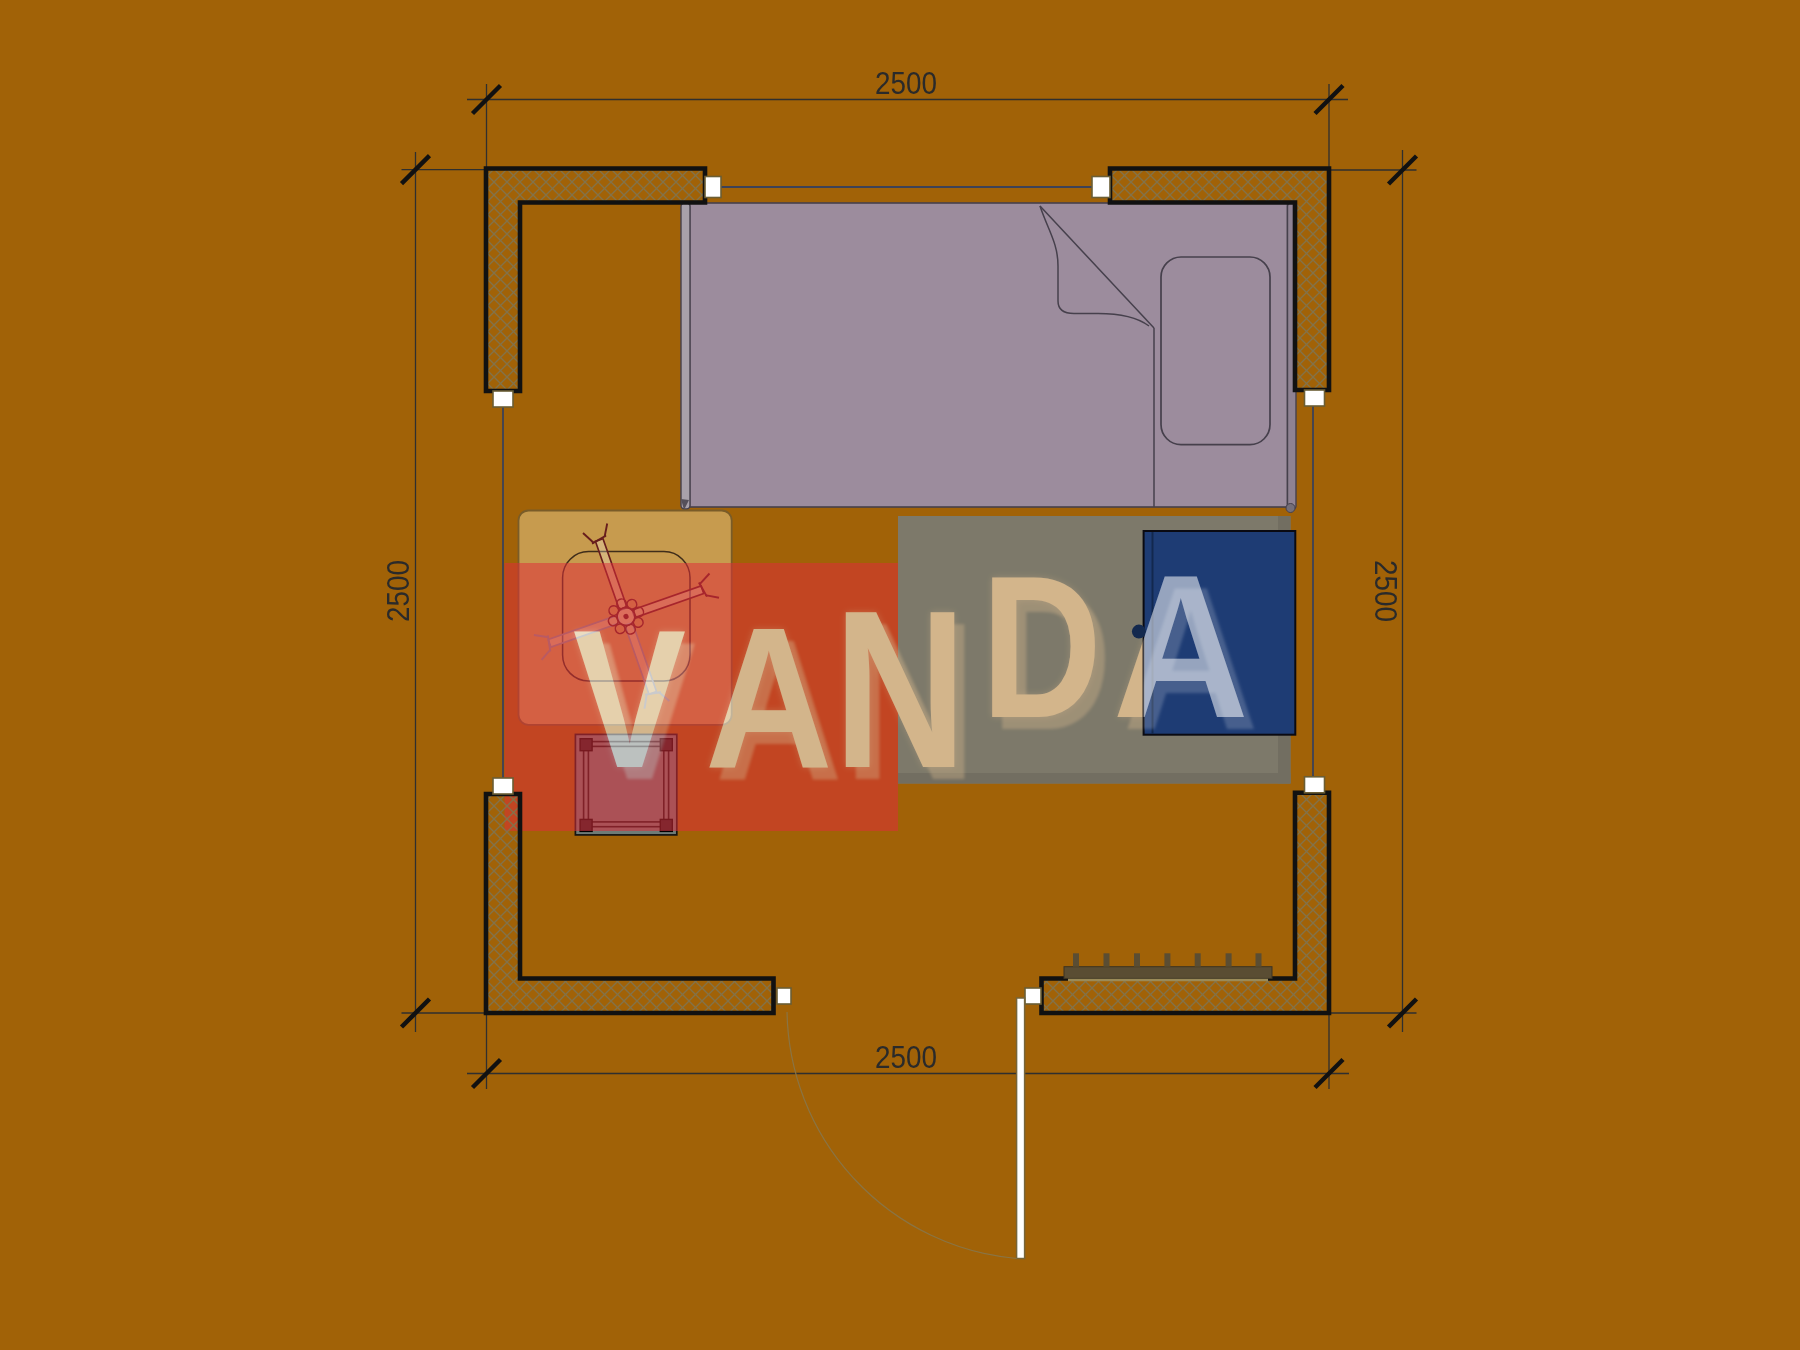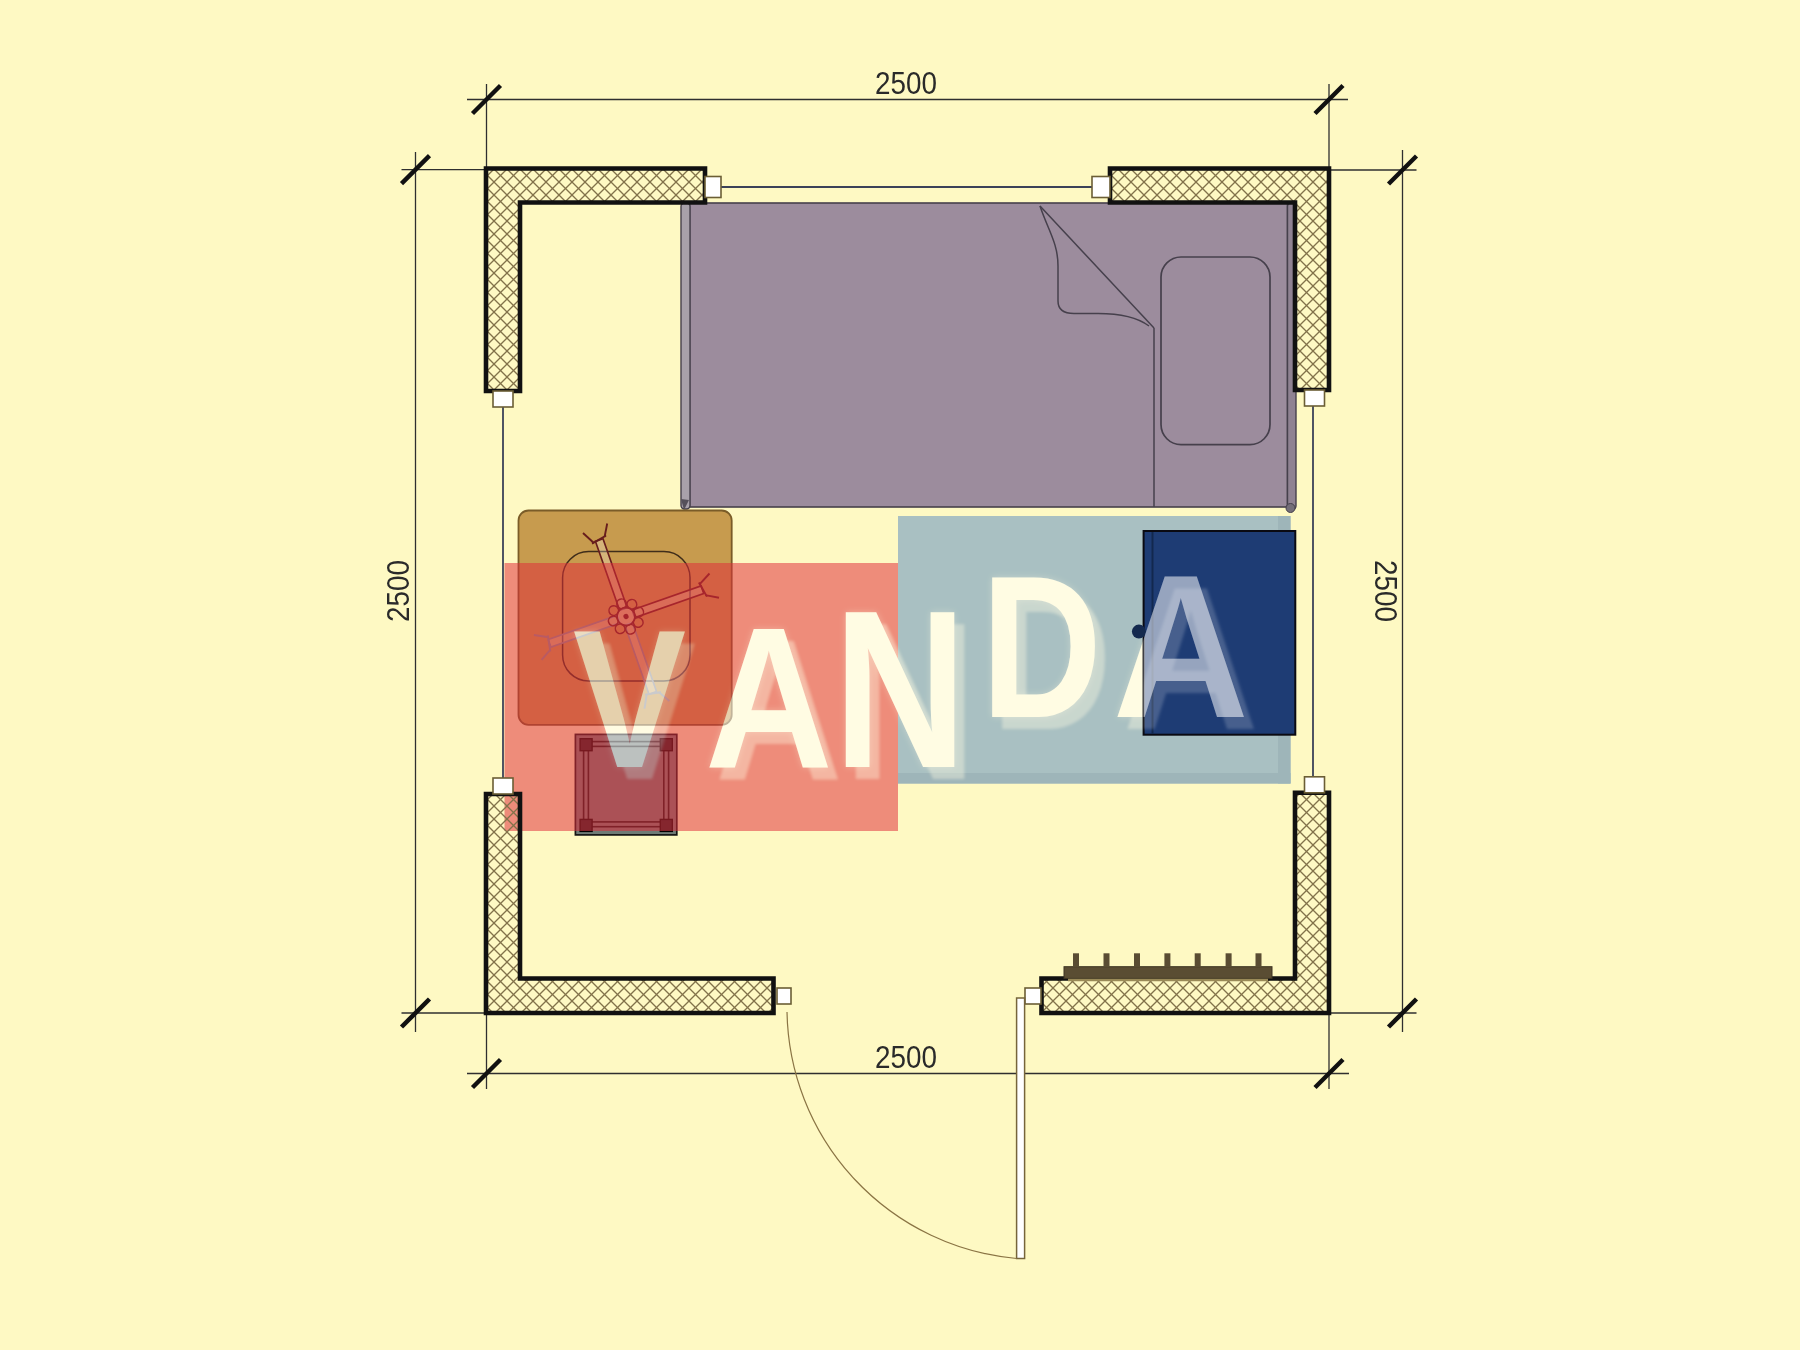--- a/index.html
+++ b/index.html
@@ -1,16 +1,16 @@
 <!DOCTYPE html>
 <html><head>
 <meta charset="utf-8">
 <style>
   html,body{margin:0;padding:0;background:#ffffff;}
-  #page{width:1800px;height:1350px;position:relative;overflow:hidden;background:#fef9c3;
+  #page{width:1800px;height:1350px;position:relative;overflow:hidden;background:#a16207;
         font-family:"Liberation Sans", sans-serif;}
   svg{position:absolute;left:0;top:0;}
 </style>
 </head>
 <body>
 <div id="page">
 <svg width="1800" height="1350" viewBox="0 0 1800 1350">
 <defs>
   <pattern id="hatch" width="13" height="13" patternUnits="userSpaceOnUse">
     <path d="M0,13 L13,0 M-3,3 L3,-3 M10,16 L16,10" stroke="#82724a" stroke-width="1.35" fill="none"></path>

